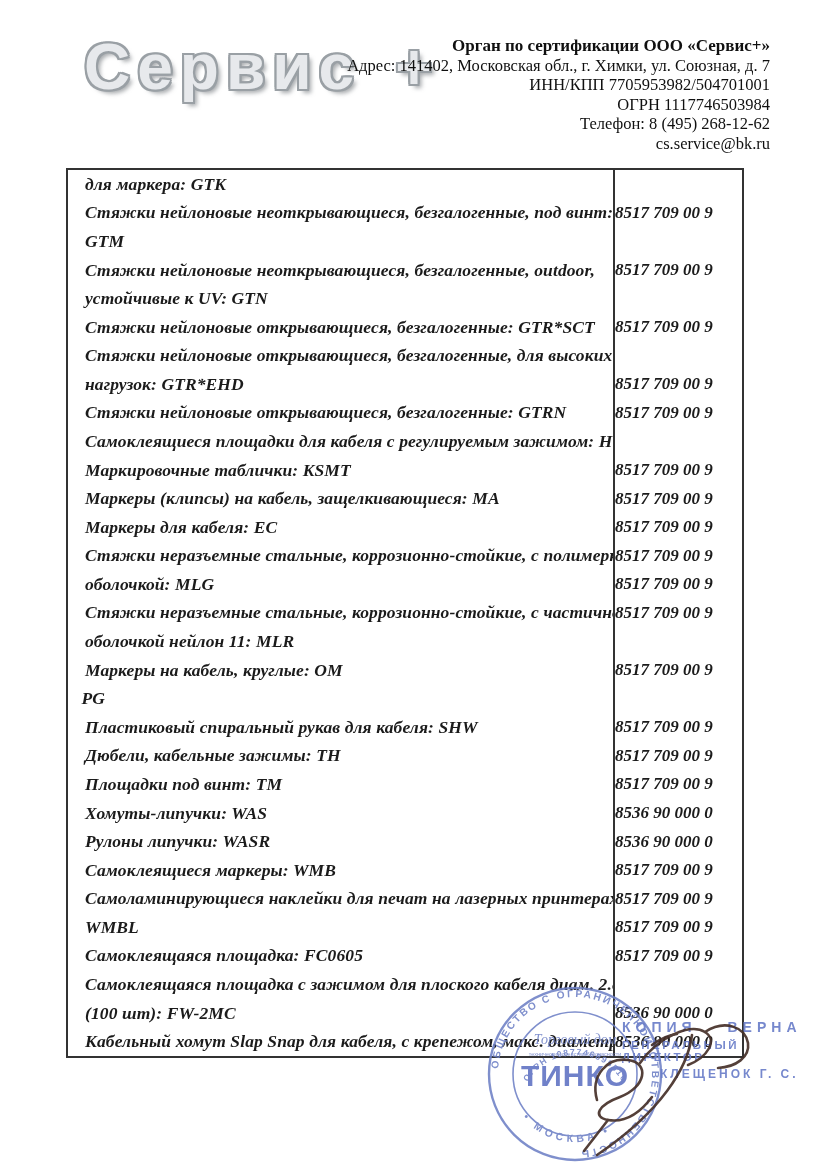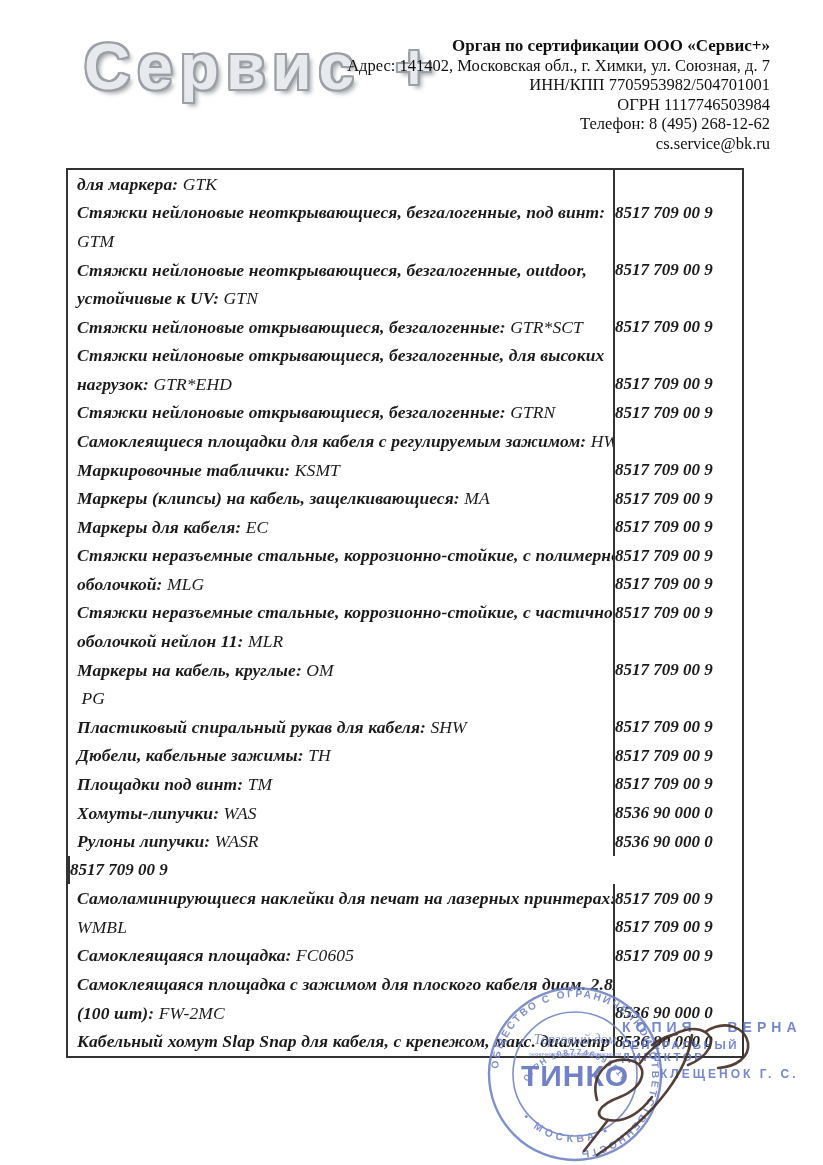--- a/index.html
+++ b/index.html
@@ -16,22 +16,22 @@
   .logo .plus{margin-left:34px;}
   .org-block{position:absolute;top:36px;right:53px;text-align:right;
              font-size:16.5px;line-height:19.6px;color:#101010;}
   .org-name{font-weight:bold;font-size:17px;text-align:right;}
   
   .doc-table{position:absolute;left:66px;top:168px;width:678px;height:890px;
              border:2px solid #333;box-sizing:border-box;display:flex;flex-direction:column;}
   .t-row{flex:1;display:flex;min-height:0;}
   .t-left{width:545px;box-sizing:border-box;padding-left:9px;display:flex;align-items:center;
           font-style:italic;font-size:17.5px;letter-spacing:.1px;white-space:nowrap;overflow:hidden;}
-  .t-left .b{font-weight:bold;white-space:pre;}
-  .t-left .r{font-weight:normal;white-space:pre;}
+  .t-left .b{font-weight:bold;white-space:pre;margin-left:8px;}
+  .t-left .r{font-weight:bold;white-space:pre;}
   .t-right{flex:1;border-left:2px solid #333;display:flex;align-items:center;
            font-style:italic;font-weight:bold;font-size:17px;white-space:nowrap;}
   
   .stamp-svg{position:absolute;left:482px;top:982px;opacity:.88;}
   .verify-block{position:absolute;left:622px;top:1019px;width:190px;
                 font-family:"Liberation Sans",sans-serif;font-weight:bold;color:#6b7ec9;
                 opacity:.92;}
   .verify-l1{font-size:14px;letter-spacing:5px;word-spacing:22px;}
   .verify-l2{font-size:11.5px;letter-spacing:2.5px;margin-top:4px;}
   .verify-l3{font-size:12px;letter-spacing:3px;margin-top:4px;padding-left:38px;}
@@ -215,20 +215,24 @@
         <div class="t-right">8536 90 000 0</div>
       </div>
       <div class="t-row">
         <div class="t-left">
           <span class="b">Рулоны липучки:</span>
           <span class="r"> WASR</span>
         </div>
         <div class="t-right">8536 90 000 0</div>
       </div>
       <div class="t-row">
+        <div class="t-left">
+          <span class="b">Самоклеящиеся маркеры:</span>
+          <span class="r"> WMB</span>
+        </div>
         <div class="t-right">8517 709 00 9</div>
       </div>
       <div class="t-row">
         <div class="t-left">
           <span class="b">Самоламинирующиеся наклейки для печат на лазерных принтерах:</span>
           <span class="r"></span>
         </div>
         <div class="t-right">8517 709 00 9</div>
       </div>
       <div class="t-row">

